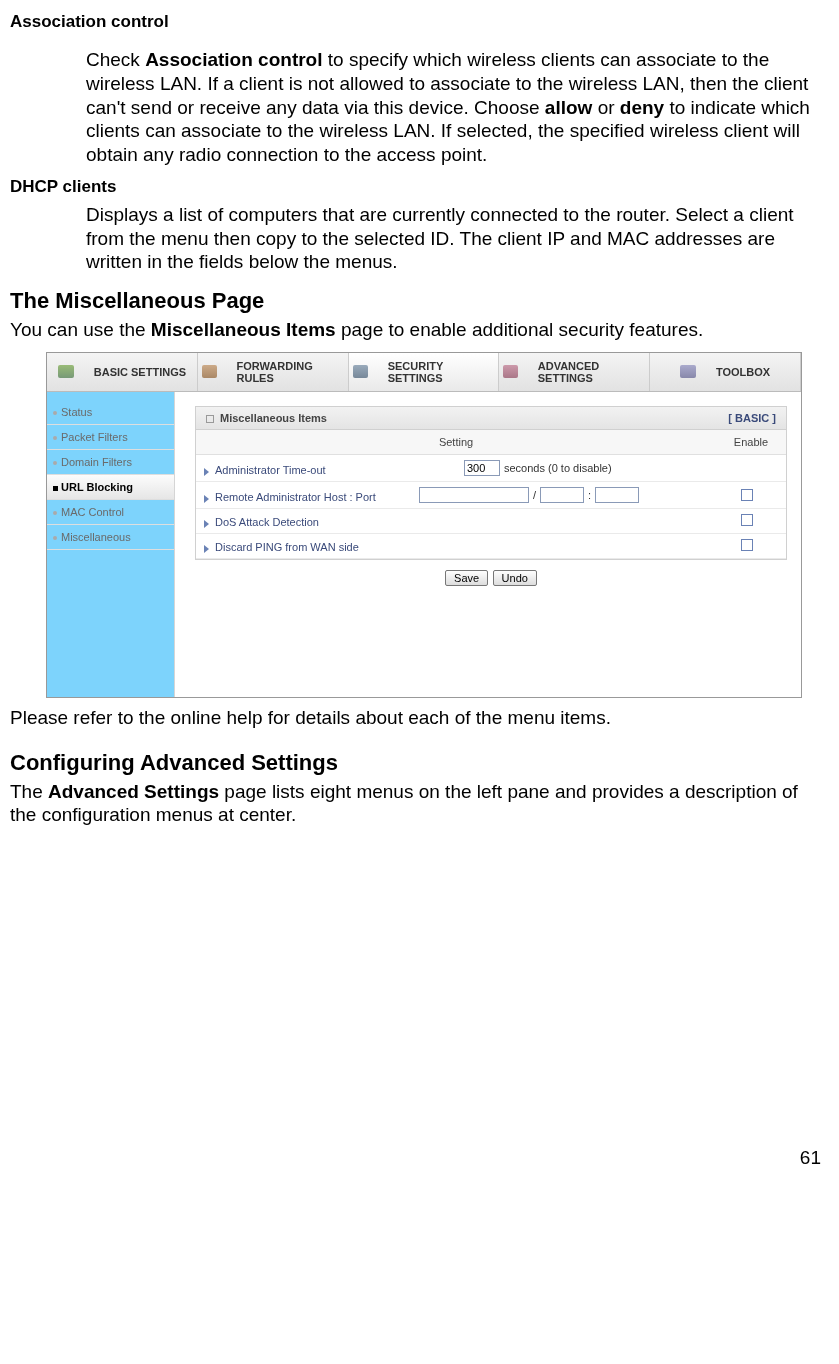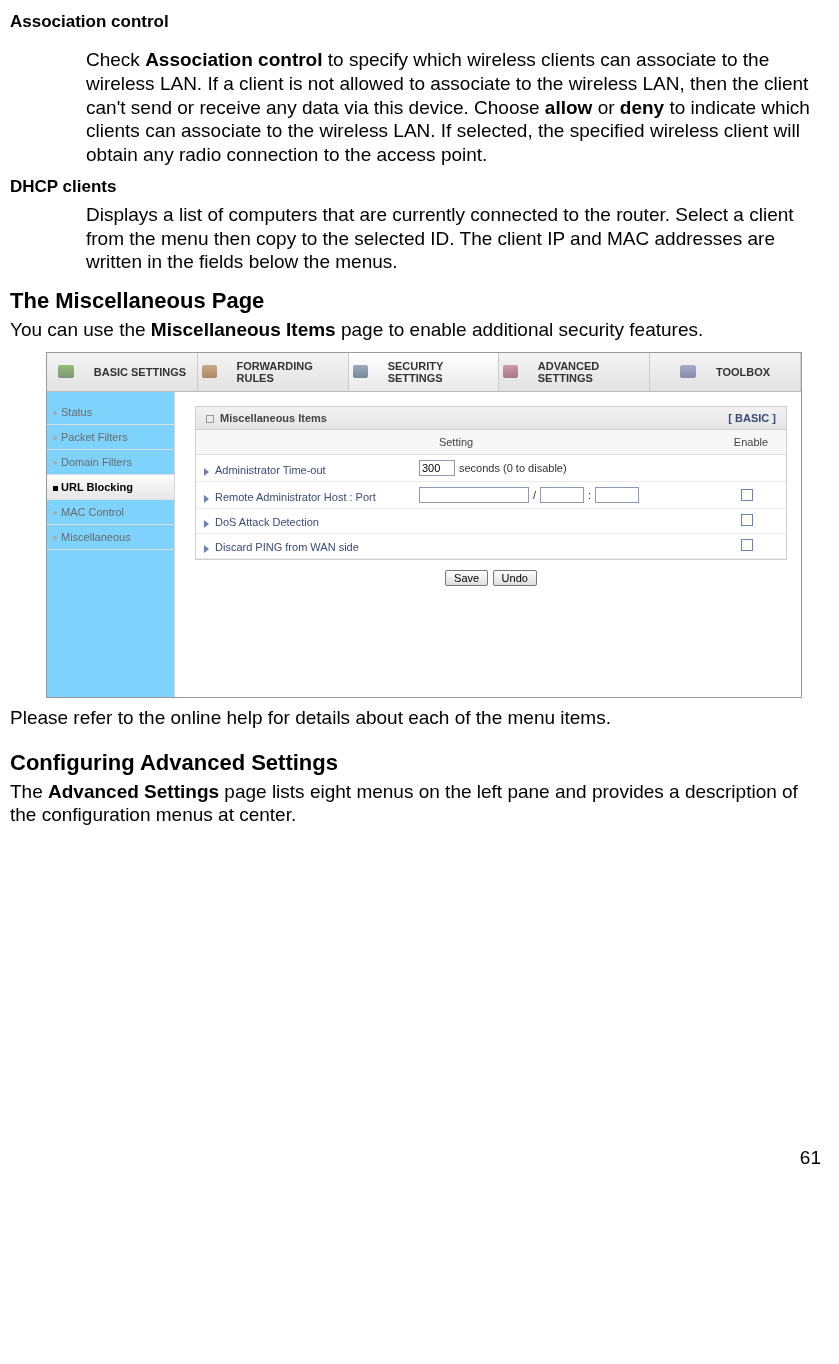--- a/index.html
+++ b/index.html
@@ -62,21 +62,21 @@
   .c-en { width: 70px; }
   .row { display: flex; align-items: flex-end; border-bottom: 1px solid #eaeaea; padding: 5px 4px; font-size: 11px; color: #3a4a7a; }
   .row .tri { width: 0; height: 0; border-top: 4px solid transparent; border-bottom: 4px solid transparent; border-left: 5px solid #6a82b5; margin: 0 6px 0 4px; }
   .row .lbl { width: 204px; }
   .row .setting { flex: 1; display: flex; align-items: center; gap: 4px; color: #333; }
   .row .en { width: 70px; text-align: center; }
   .row input[type="text"] {
     font-size: 11px; padding: 1px 2px; border: 1px solid #8a9ab7;
     background: #fff; color: #000; font-family: inherit;
   }
-  .row input.timeout { width: 36px; }
+  .row input.timeout { width: 36px; margin-left: 45px; }
   .row input.host { width: 110px; }
   .row input.port1 { width: 44px; }
   .row input.port2 { width: 44px; }
   .chk { width: 12px; height: 12px; border: 1px solid #6a82b5; display: inline-block; background: #fff; }
   .btnrow { text-align: center; padding: 8px 0 4px 0; }
   .btn {
     font-size: 11px; padding: 1px 8px; border: 1px solid #777;
     background: linear-gradient(#fefefe, #ddd); border-radius: 2px; cursor: pointer;
     font-family: inherit;
   }

